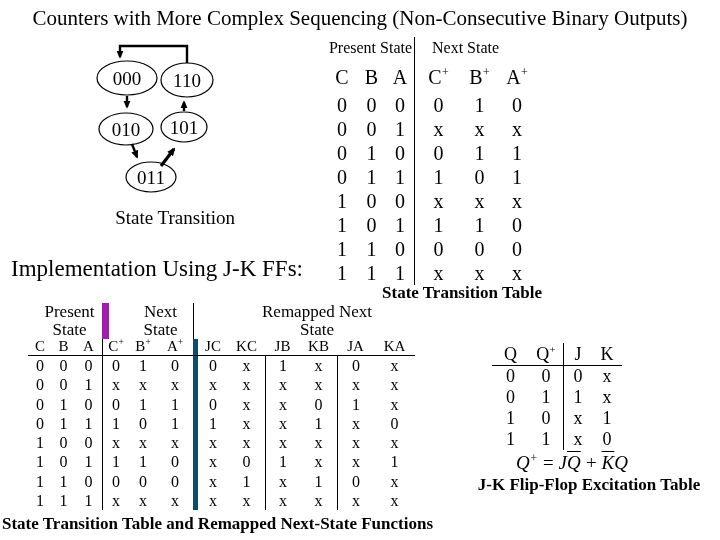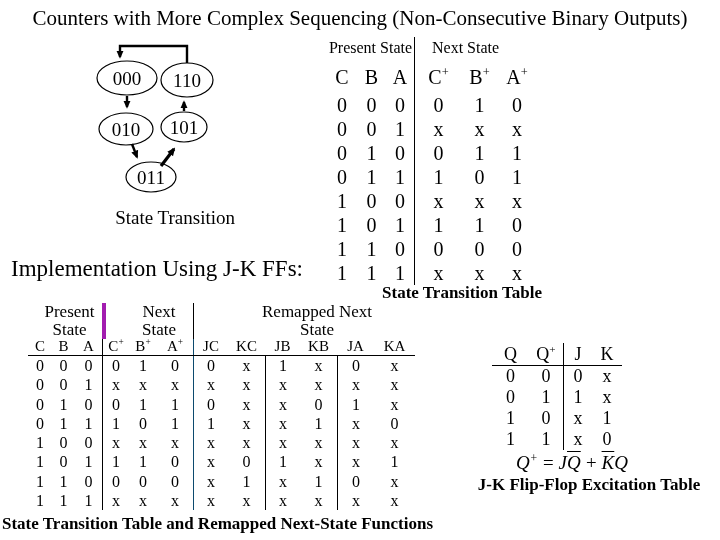--- a/index.html
+++ b/index.html
@@ -35,31 +35,31 @@
   .t1 .td:nth-child(6){width:40px}
   .t1-caption{left:330px;top:283px;width:212px;text-align:right;font-weight:bold;font-size:17px;white-space:nowrap}
 
   .impl{left:11px;top:256px;font-size:23px;white-space:nowrap}
 
   
   .t2{left:28px;top:303px;font-size:16px}
   .t2 .grp{display:flex;height:36px;font-size:17px;line-height:18px}
   .t2 .grp>div{white-space:pre-line;box-sizing:border-box;text-align:center}
   .t2 .g1{width:74px;padding-left:9px}
-  .t2 .g2{width:91px;padding-left:19px;border-left:4px solid #a21caf}
+  .t2 .g2{width:91px;padding-left:19px;border-left:7px solid #a21caf}
   .t2 .g3{width:222px;padding-left:25px;border-left:1px solid #000}
   .t2 .thead{height:16px;line-height:15px;border-bottom:1px solid #000;font-size:15px}
   .t2 .tbody .trow{height:19.3px;line-height:19.3px}
   .t2 .td:nth-child(1){width:24px}
   .t2 .td:nth-child(2){width:23px}
   .t2 .td:nth-child(3){width:27px}
   .t2 .td:nth-child(4){width:27px;border-left:1px solid #000}
   .t2 .td:nth-child(5){width:28px}
   .t2 .td:nth-child(6){width:36px}
-  .t2 .td:nth-child(7){width:35px;border-left:1px solid #0c4a6e}
+  .t2 .td:nth-child(7){width:35px;border-left:5px solid #0c4a6e}
   .t2 .td:nth-child(8){width:37px}
   .t2 .td:nth-child(9){width:35px}
   .t2 .td:nth-child(10){width:37px}
   .t2 .td:nth-child(11){width:37px}
   .t2 .td:nth-child(12){width:41px}
   .t2 .tbody .td:nth-child(9){border-left:1px solid #000}
   .t2 .tbody .td:nth-child(11){border-left:1px solid #000}
   .t2-caption{left:2px;top:514px;font-weight:bold;font-size:17px;white-space:nowrap}
 
   

